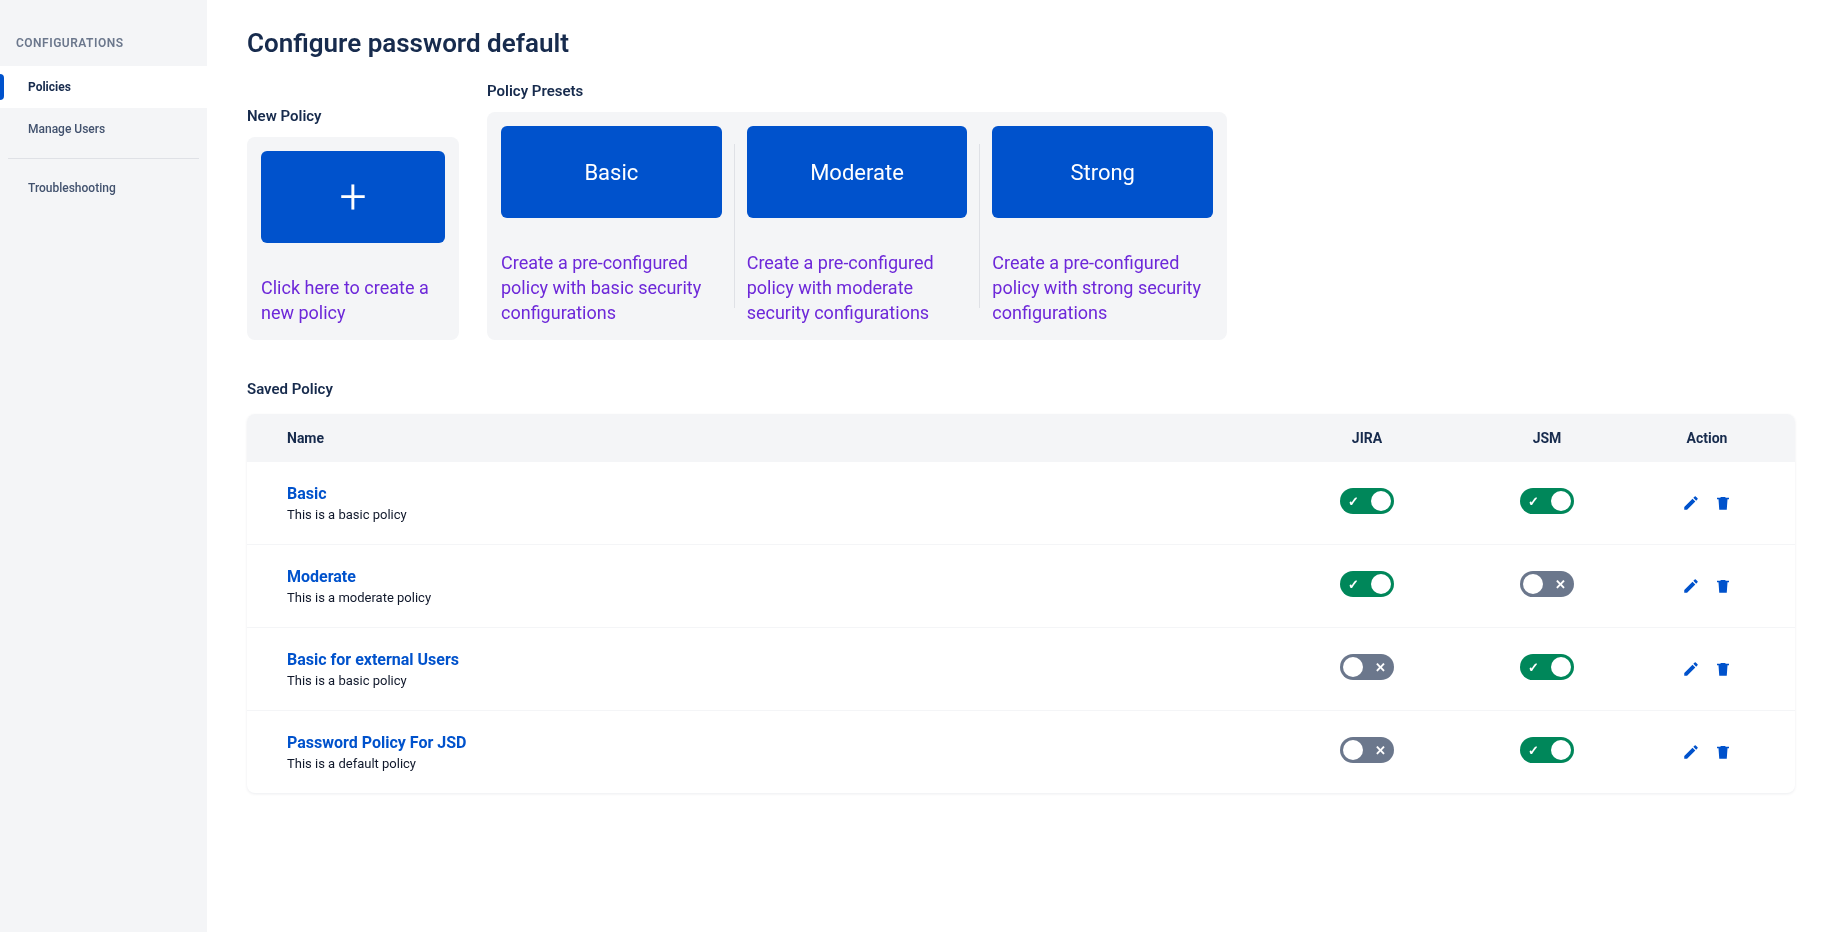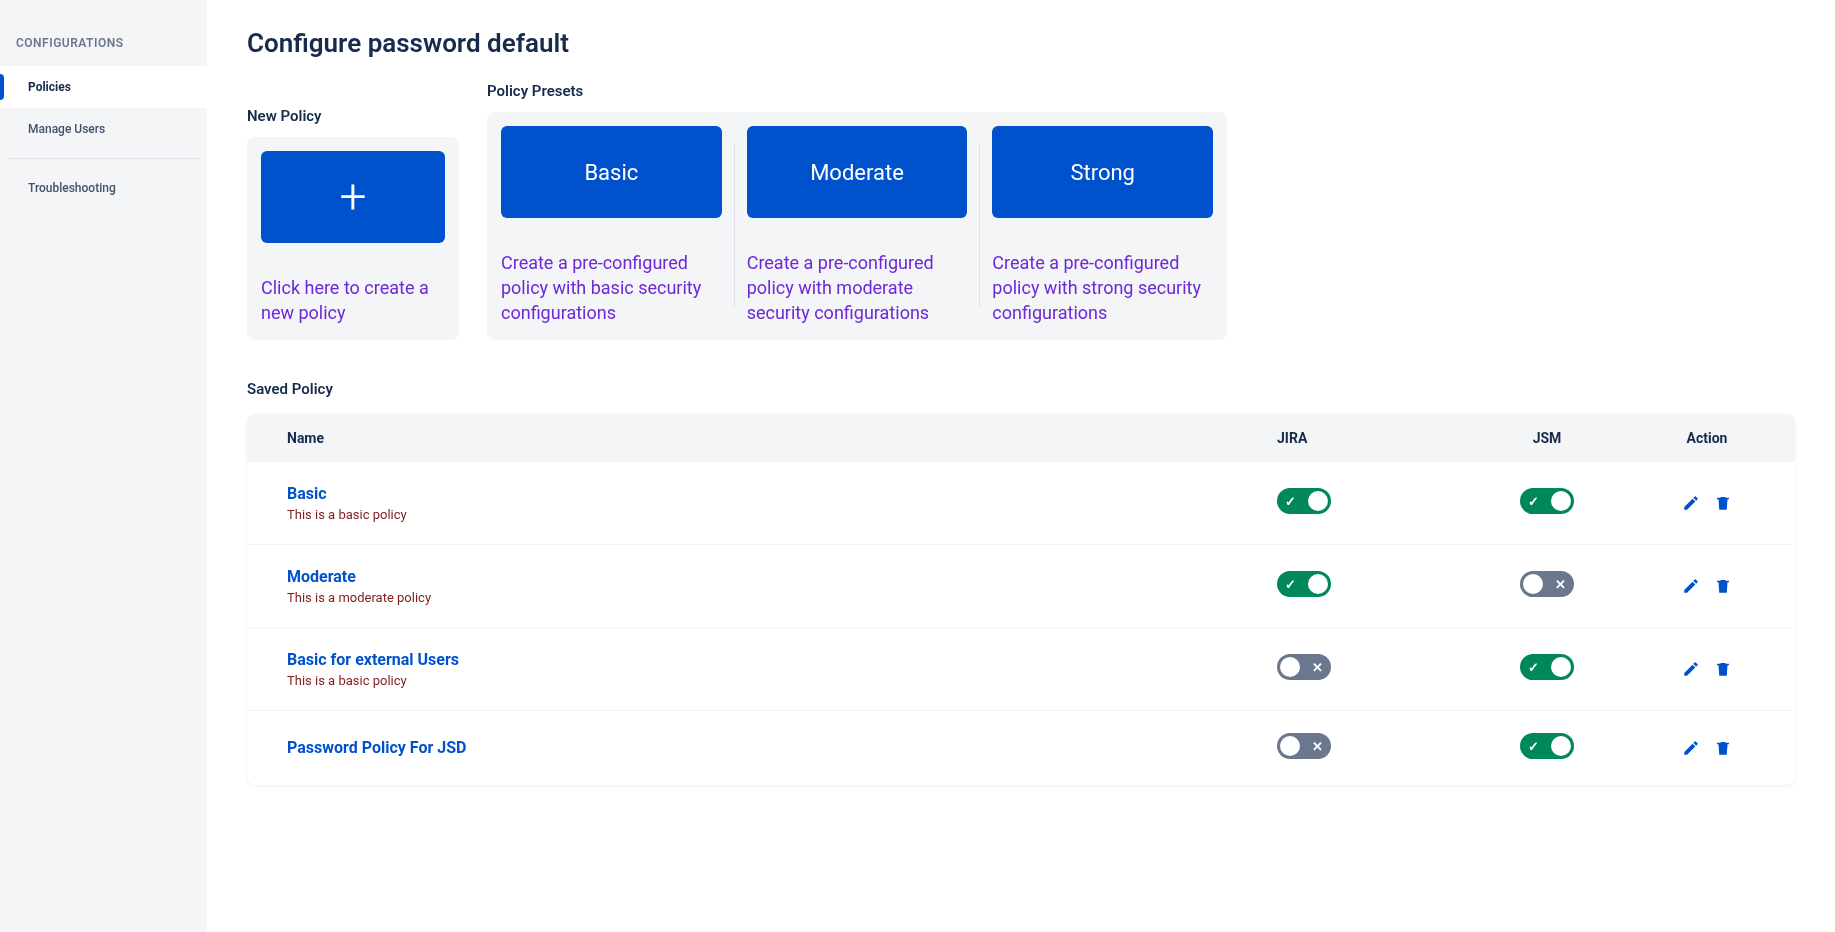--- a/index.html
+++ b/index.html
@@ -24,27 +24,27 @@
 .presets-block { flex: 1; max-width: 740px; }
 .presets-grid { background: #f4f5f7; border-radius: 8px; padding: 14px; display: flex; }
 .preset-col { flex: 1; padding: 0 12px; }
 .preset-col:first-child { padding-left: 0; }
 .preset-col:last-child { padding-right: 0; }
 .preset-divider { width: 1px; background: #dfe1e6; margin: 18px 0; }
 .saved-section-label { font-size: 15px; font-weight: 600; color: #172b4d; margin-bottom: 16px; }
 .table { background: #fff; border-radius: 8px; overflow: hidden; box-shadow: 0 1px 3px rgba(9,30,66,0.08); }
 .table-header { display: flex; background: #f4f5f7; padding: 16px 18px; font-size: 14px; font-weight: 700; color: #172b4d; }
 .col-name { flex: 1; margin-left: 22px; }
-.col-jira { width: 180px; }
+.col-jira { width: 180px; text-align: center; }
 .col-jsm { width: 180px; text-align: center; }
 .col-action { width: 140px; text-align: center; }
 .table-row { display: flex; align-items: center; padding: 22px 18px; border-bottom: 1px solid #f4f5f7; }
 .table-row:last-child { border-bottom: none; }
 .row-title { font-size: 16px; font-weight: 700; color: #0052cc; cursor: pointer; display: inline-block; }
-.row-desc { font-size: 13px; color: #7f1d1d; margin-top: 4px; }
+.row-desc { font-size: 13px; color: #0f172a; margin-top: 4px; }
 .toggle { width: 54px; height: 26px; border-radius: 13px; position: relative; display: inline-block; cursor: pointer; }
 .toggle.on { background: #00875a; }
 .toggle.off { background: #6b778c; }
 .toggle .knob { width: 20px; height: 20px; background: #fff; border-radius: 50%; position: absolute; top: 3px; }
 .toggle.on .knob { right: 3px; }
 .toggle.off .knob { left: 3px; }
 .toggle .indicator { position: absolute; top: 50%; transform: translateY(-50%); color: #fff; font-size: 13px; font-weight: 700; }
 .toggle.on .indicator { left: 8px; }
 .toggle.off .indicator { right: 8px; }
 .action-icons { display: flex; gap: 14px; justify-content: center; }
@@ -163,21 +163,21 @@
                 </span>
                 <span class="icon-btn">
                   <svg viewBox="0 0 24 24">
                     <path d="M6 7h12l-1 14H7L6 7zm3-3h6l1 2H8l1-2zM4 5h16v2H4V5z"></path>
                   </svg>
                 </span>
               </div>
             </div>
           </div>
           <div class="table-row">
-            <div class="col-name"><div class="row-title">Password Policy For JSD</div></div>
+            <div class="col-name"><div class="row-title">Password Policy For JSD</div><div class="row-desc">This is a default policy</div></div>
             <div class="col-jira"><div class="toggle off"><span class="indicator">✕</span><span class="knob"></span></div></div>
             <div class="col-jsm"><div class="toggle on"><span class="indicator">✓</span><span class="knob"></span></div></div>
             <div class="col-action">
               <div class="action-icons">
                 <span class="icon-btn">
                   <svg viewBox="0 0 24 24">
                     <path d="M3 17.25V21h3.75l11-11-3.75-3.75-11 11zM20.71 7.04a1 1 0 0 0 0-1.41l-2.34-2.34a1 1 0 0 0-1.41 0l-1.83 1.83 3.75 3.75 1.83-1.83z"></path>
                   </svg>
                 </span>
                 <span class="icon-btn">

